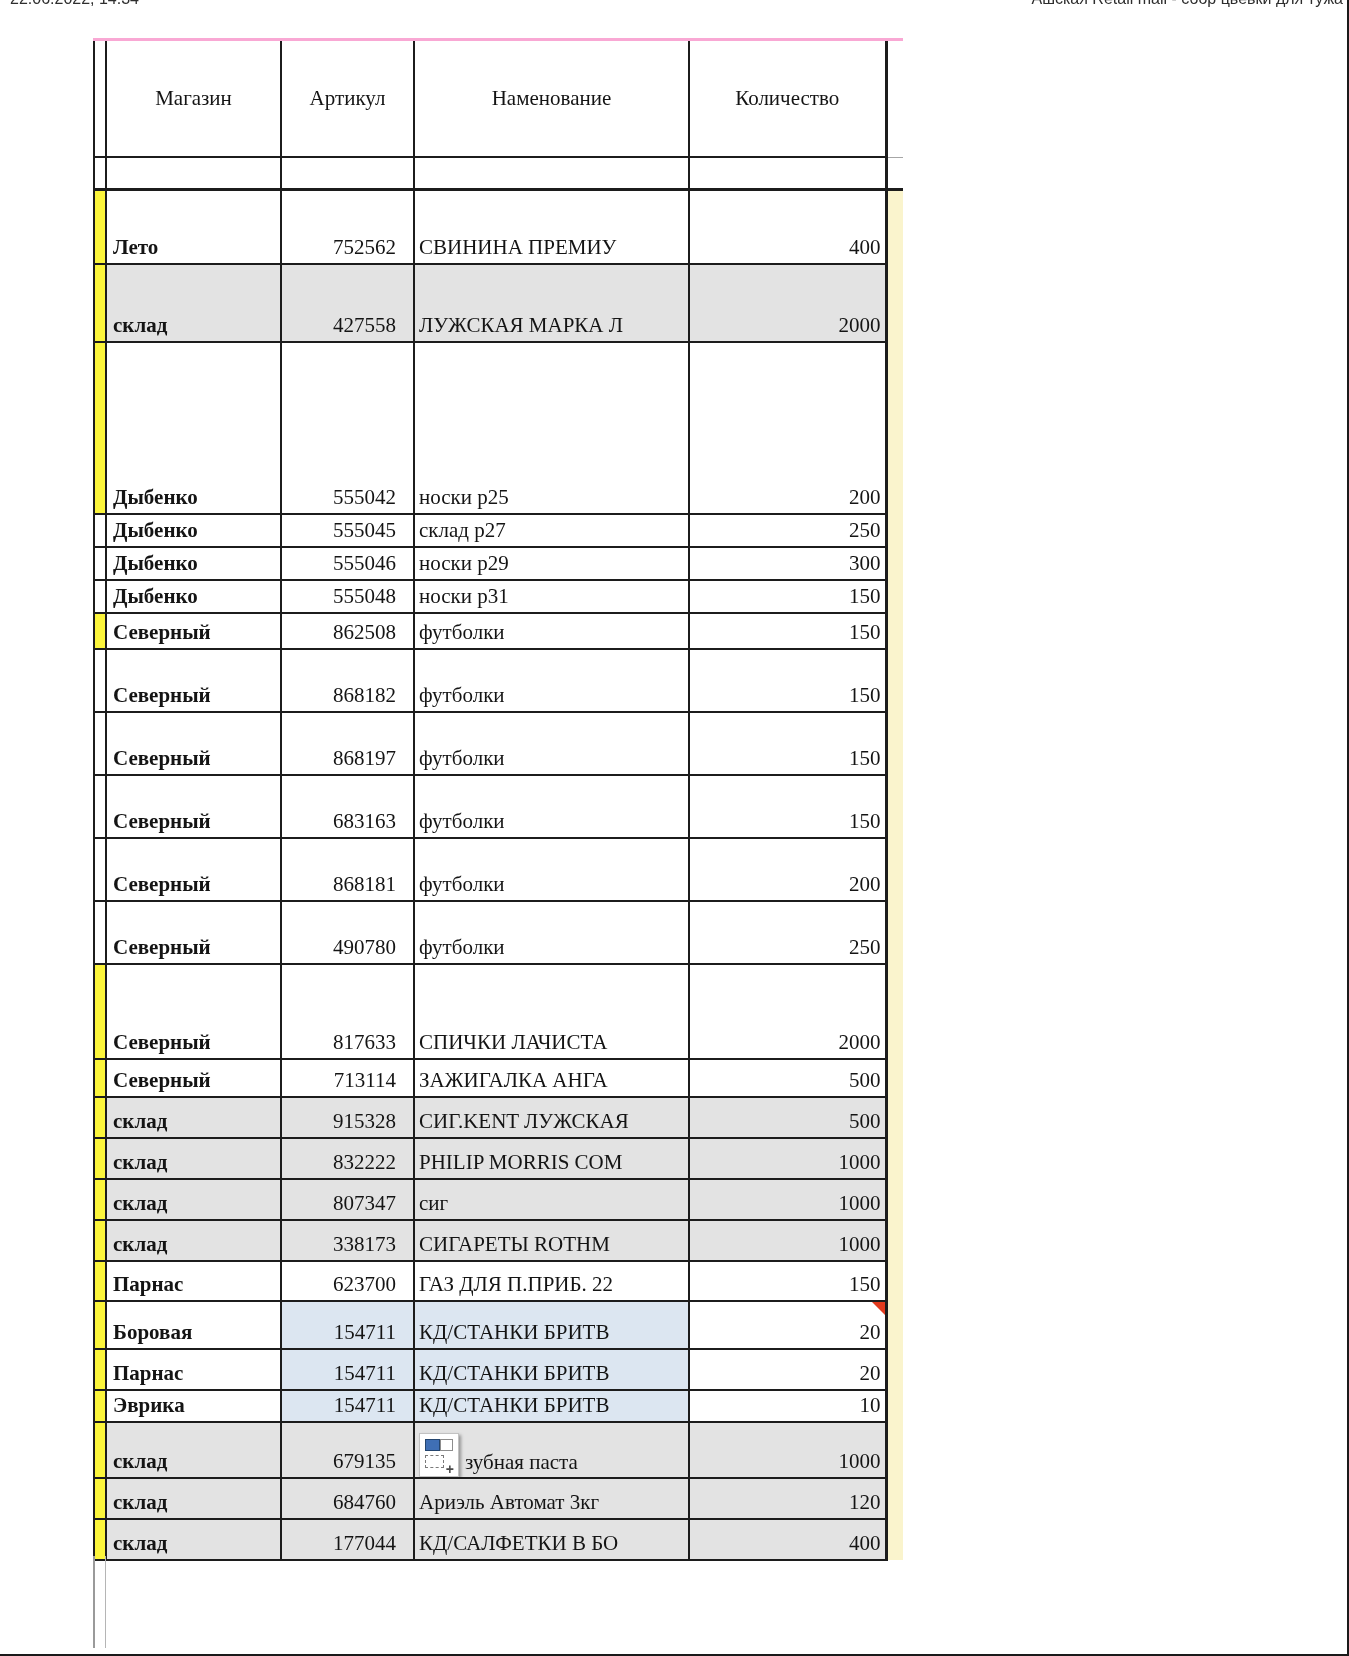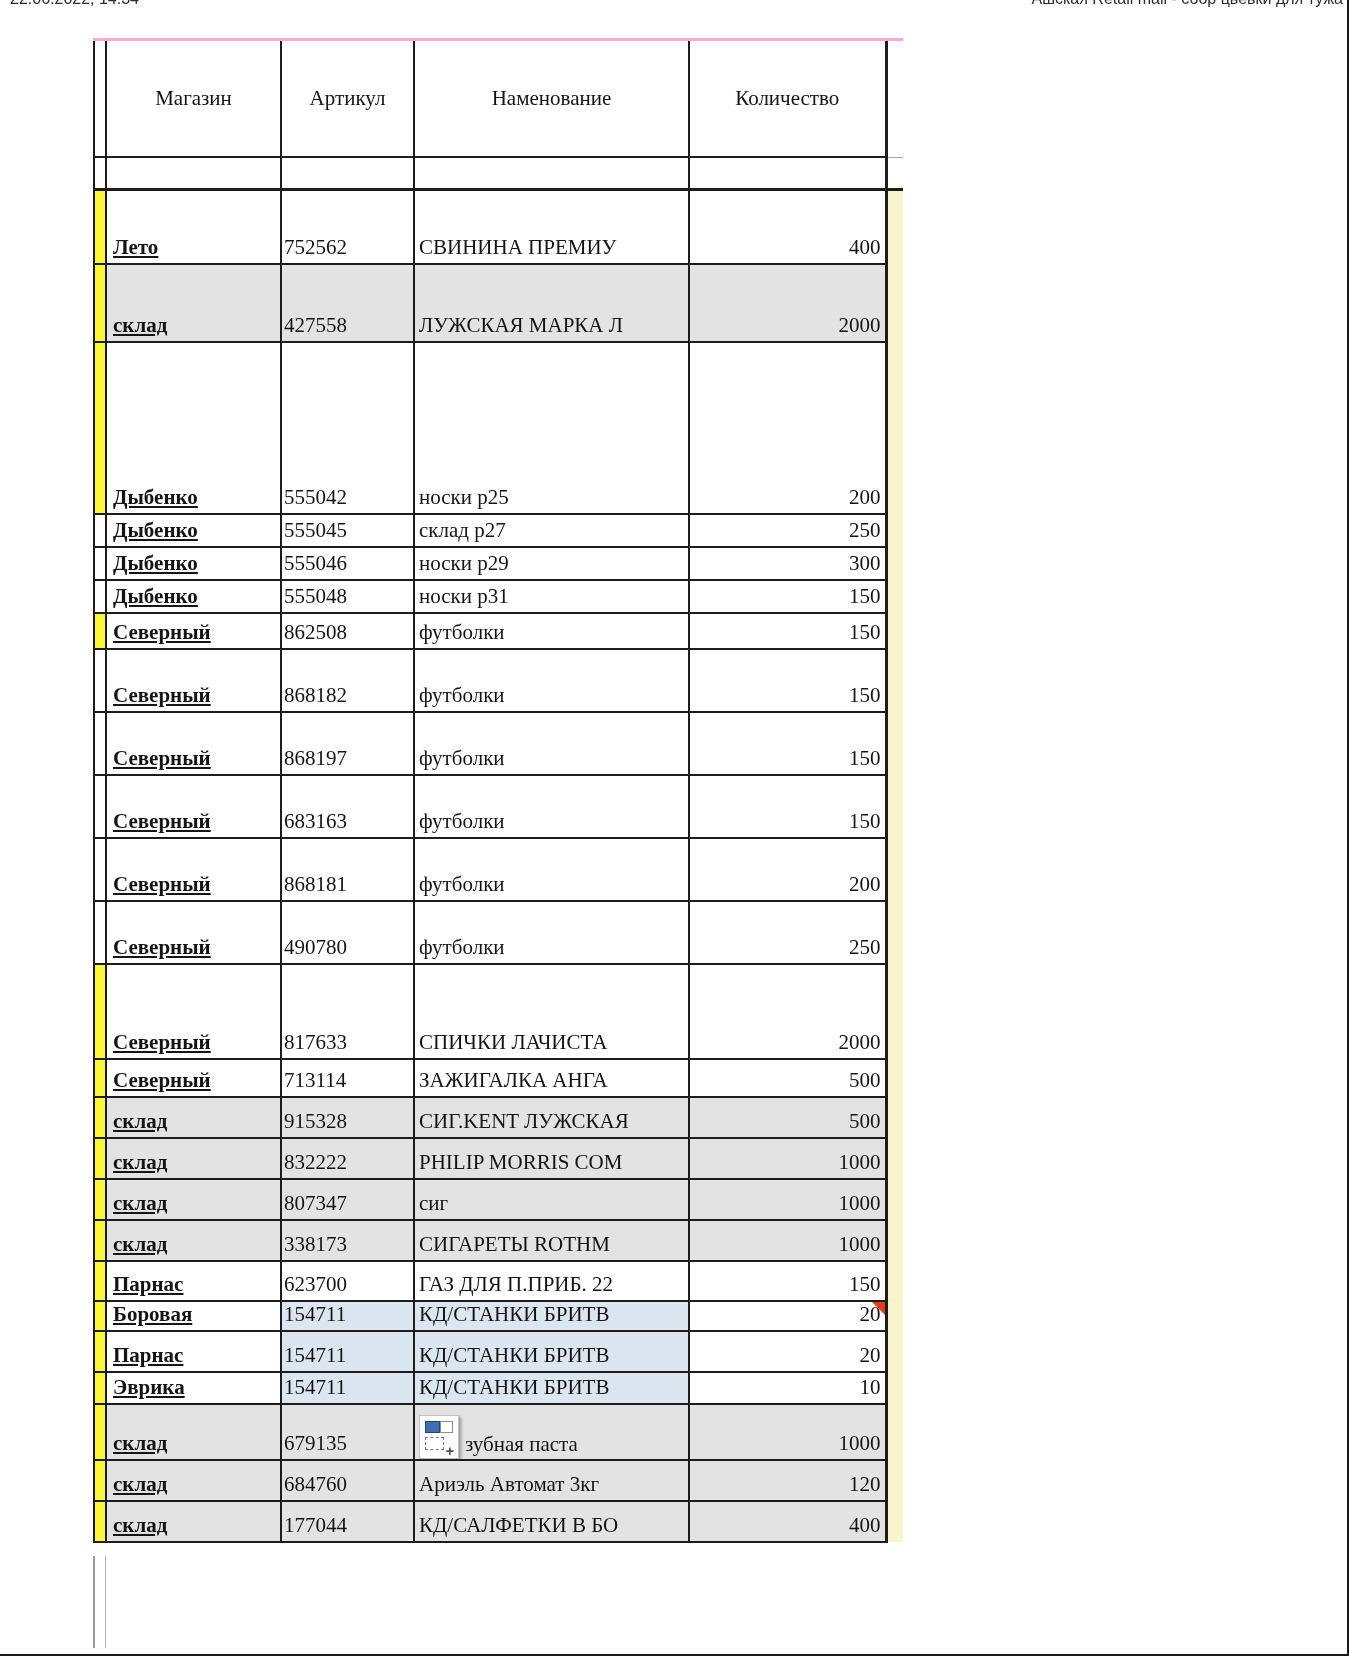--- a/index.html
+++ b/index.html
@@ -29,22 +29,22 @@
   col.c-name{width:275px;}
   col.c-qty{width:197px;}
   col.c-sliver{width:17px;}
 
   .sheet th,.sheet td{border:2px solid #1c1c1c;padding:0;overflow:hidden;}
   .sheet thead th{font-weight:normal;text-align:center;vertical-align:middle;height:115px;}
   .sheet tr.header-row th{border-top:3px solid #f9a8d4;}
   .sheet tr.spacer-row td{height:30px;border-top:1px solid #a6a6a6;border-bottom:3px solid #1c1c1c;}
 
   .sheet td{vertical-align:bottom;}
-  td.store{font-weight:bold;padding:0 2px 4px 6px;white-space:nowrap;text-decoration:underline;}
-  td.sku{padding:0 1px 4px 2px;}
+  td.store{font-weight:bold;padding:0 2px 4px 6px;white-space:nowrap;}
+  td.sku{text-align:right;padding:0 17px 4px 2px;}
   td.name{text-align:left;padding:0 0 4px 4px;white-space:nowrap;}
   td.qty{text-align:right;padding:0 4px 4px 9px;position:relative;}
   td.strip{background:#ffffff;}
   td.strip.yellow{background:#FCF53B;}
   tr.gray td.store,tr.gray td.sku,tr.gray td.name,tr.gray td.qty{background:#e3e3e3;}
   td.blue{background:#dce6f1 !important;}
 
   
   td.sliver,th.sliver{border:none;border-left:3px solid #1c1c1c;background:transparent;}
   tbody td.sliver{background:#FAF4CD;}
@@ -252,21 +252,21 @@
         <td class="sliver"></td>
       </tr>
       <tr style="height: 40px;">
         <td class="strip yellow"></td>
         <td class="store">Парнас</td>
         <td class="sku">623700</td>
         <td class="name">ГАЗ ДЛЯ П.ПРИБ. 22</td>
         <td class="qty">150</td>
         <td class="sliver"></td>
       </tr>
-      <tr style="height: 30px;">
+      <tr style="height: 48px;">
         <td class="strip yellow"></td>
         <td class="store">Боровая</td>
         <td class="sku blue">154711</td>
         <td class="name blue">КД/СТАНКИ БРИТВ</td>
         <td class="qty">20<span class="comment-marker"></span></td>
         <td class="sliver"></td>
       </tr>
       <tr style="height: 41px;">
         <td class="strip yellow"></td>
         <td class="store">Парнас</td>

